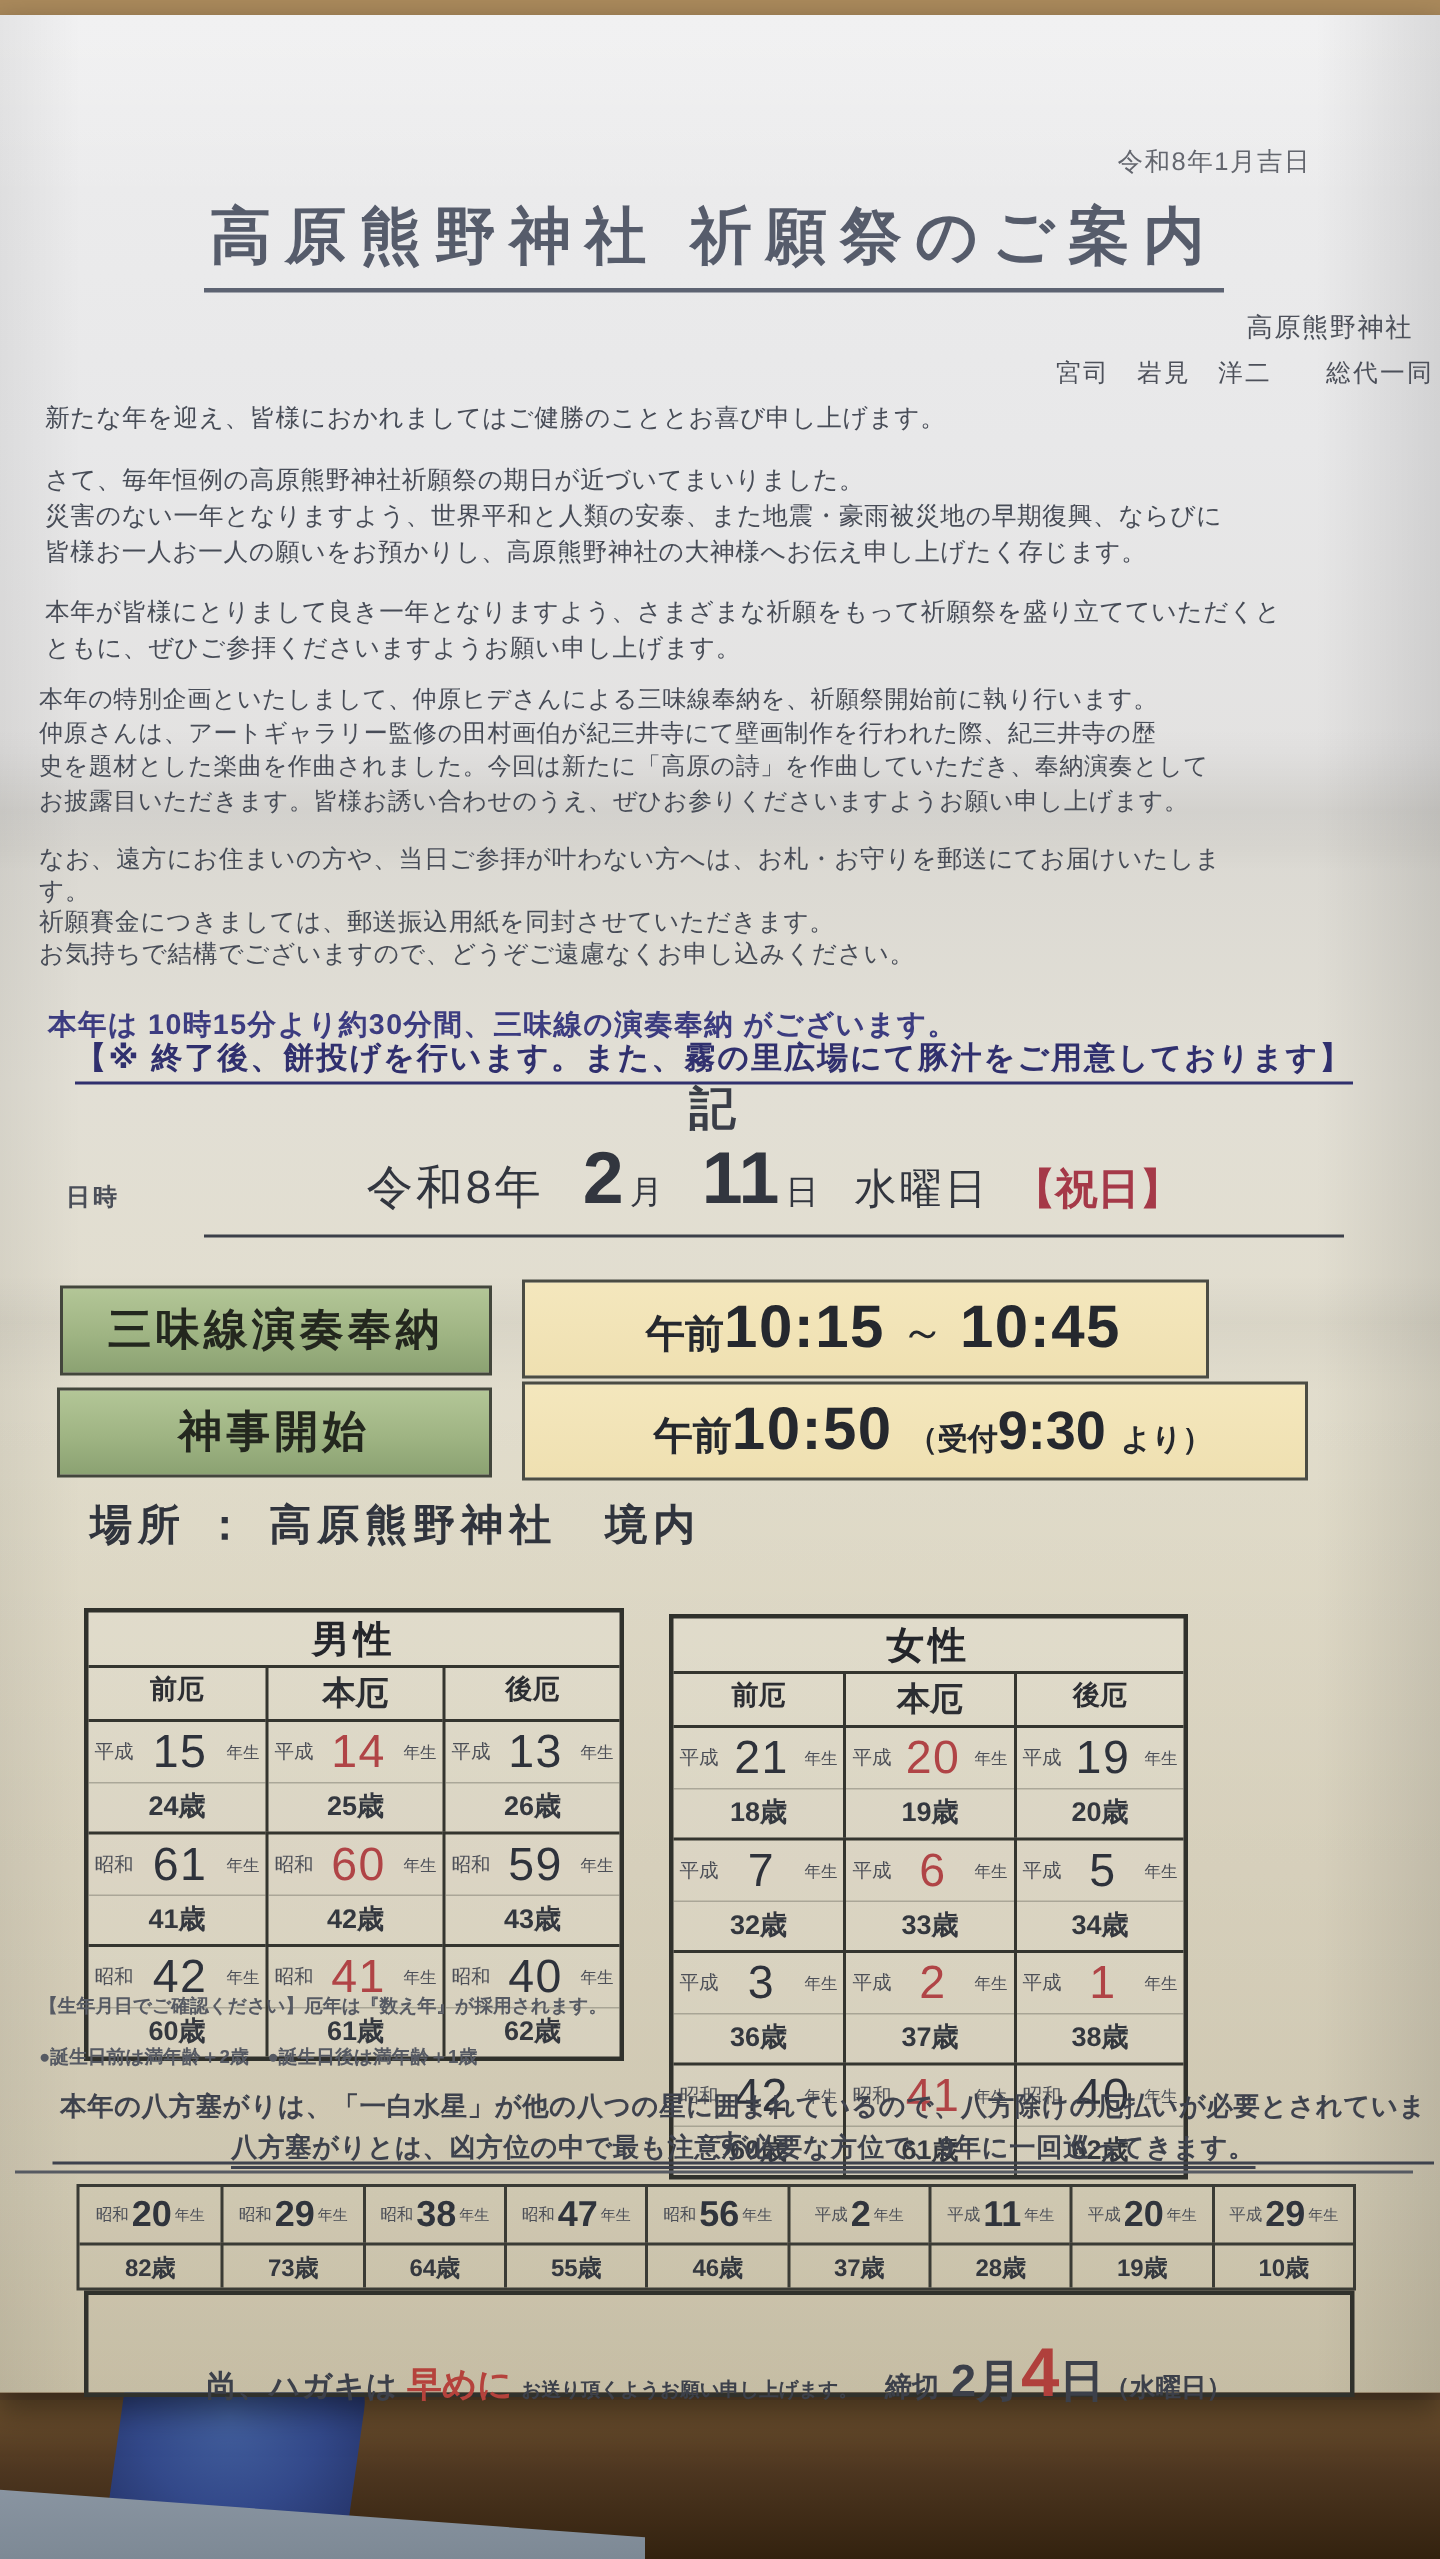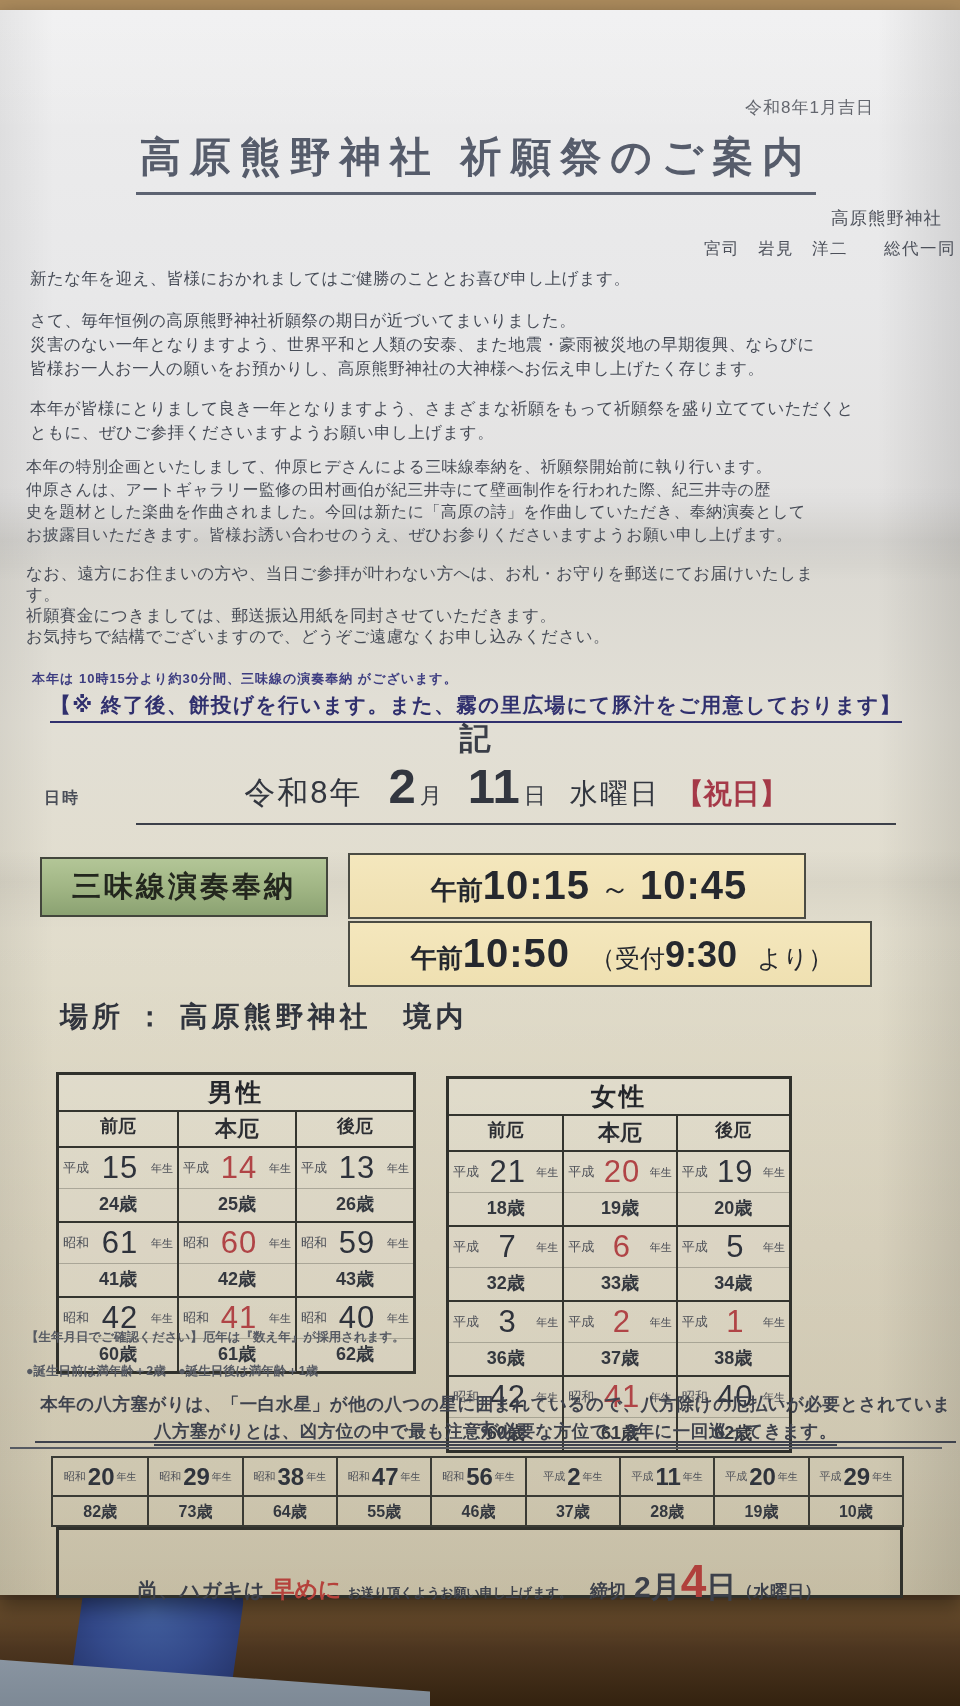--- a/index.html
+++ b/index.html
@@ -40,21 +40,21 @@
       letter-spacing:9px;border-bottom:3px solid #5d6372;padding:0 4px 7px 4px;}
   .shrine-right{left:0;top:196px;width:946px;font-size:17.5px;color:#4c505a;letter-spacing:1px;}
   .signature{left:0;top:228px;width:960px;font-size:16.5px;color:#4c505a;letter-spacing:1.5px;}
 
   .p1{left:34px;top:258px;width:920px;}
   .p2{left:34px;top:298px;width:924px;line-height:24px;}
   .p3{left:34px;top:386px;width:924px;line-height:24px;}
   .p4{left:30px;top:446px;width:928px;line-height:22.5px;font-size:16px;}
   .p5{left:30px;top:553px;width:924px;line-height:21px;font-size:16.5px;}
 
-  .notice1{left:36px;top:660px;width:920px;font-size:13px;font-weight:bold;color:#3c3c80;letter-spacing:1px;}
+  .notice1{left:36px;top:660px;width:920px;font-size:19px;font-weight:bold;color:#3c3c80;letter-spacing:1px;}
   .notice2{left:0;top:681px;width:960px;text-align:center;}
   .notice2 span{display:inline-block;font-size:20.5px;font-weight:bold;color:#30306e;
       letter-spacing:1.5px;border-bottom:2px solid #30306e;padding-bottom:2px;}
   .ki-mark{left:0;top:708px;width:960px;text-align:center;font-size:31px;font-weight:bold;color:#3a3e48;letter-spacing:2px;}
 
   
   .dt-label{left:48px;top:778px;font-size:16px;color:#4a4e58;font-weight:bold;letter-spacing:2px;}
   .dt-line{left:140px;top:748px;width:760px;display:flex;align-items:baseline;justify-content:center;
       border-bottom:2.5px solid #3c404a;padding-bottom:9px;color:#32363f;}
   .dt-era{font-size:31px;letter-spacing:2px;}
@@ -69,21 +69,21 @@
       font-size:29px;font-weight:bold;color:#23271e;letter-spacing:3px;}
   .gbox1{left:44px;top:847px;width:288px;height:60px;}
   .gbox2{left:42px;top:915px;width:290px;height:60px;}
   .cbox{position:absolute;border:2.5px solid #4b4c44;display:flex;align-items:baseline;justify-content:center;
       background:linear-gradient(180deg,#f4e7bd 0%,#efe0b1 100%);color:#25282e;padding-top:8px;padding-left:24px;}
   .cbox1{left:352px;top:843px;width:458px;height:66px;}
   .cbox2{left:352px;top:911px;width:524px;height:66px;}
   .t-pre{font-size:26px;font-weight:bold;}
   .t-big{font-size:40px;font-weight:bold;letter-spacing:1px;}
   .t-sep{font-size:30px;margin:0 10px;}
-  .t-par{font-size:25px;font-weight:normal;margin-left:20px;}
+  .t-par{font-size:20px;font-weight:bold;margin-left:10px;}
   .t-mid{font-size:36px;font-weight:bold;}
 
   .place-line{left:64px;top:988px;font-size:28px;color:#30343d;font-weight:bold;letter-spacing:4px;}
 
   
   .yt{position:absolute;border:3px solid #30312c;background:rgba(255,255,255,.12);}
   .yt-male{left:60px;top:1062px;width:360px;}
   .yt-female{left:450px;top:1066px;width:346px;}
   .yt-title{text-align:center;font-size:25px;font-weight:bold;color:#24262b;
       border-bottom:2.5px solid #34352f;padding:1px 0;letter-spacing:3px;}
@@ -187,20 +187,21 @@
       <span class="dt-holiday">【祝日】</span>
     </div>
 
     <div class="gbox gbox1">三味線演奏奉納</div>
     <div class="cbox cbox1">
       <span class="t-pre">午前</span>
       <span class="t-big">10:15</span>
       <span class="t-sep">～</span>
       <span class="t-big">10:45</span>
     </div>
+    <div class="gbox gbox2">神事開始</div>
     <div class="cbox cbox2">
       <span class="t-pre">午前</span>
       <span class="t-big">10:50</span>
       <span class="t-par">（受付 </span>
       <span class="t-mid">9:30</span>
       <span class="t-par">より）</span>
     </div>
 
     <div class="abs place-line">
       <span>場所</span>

